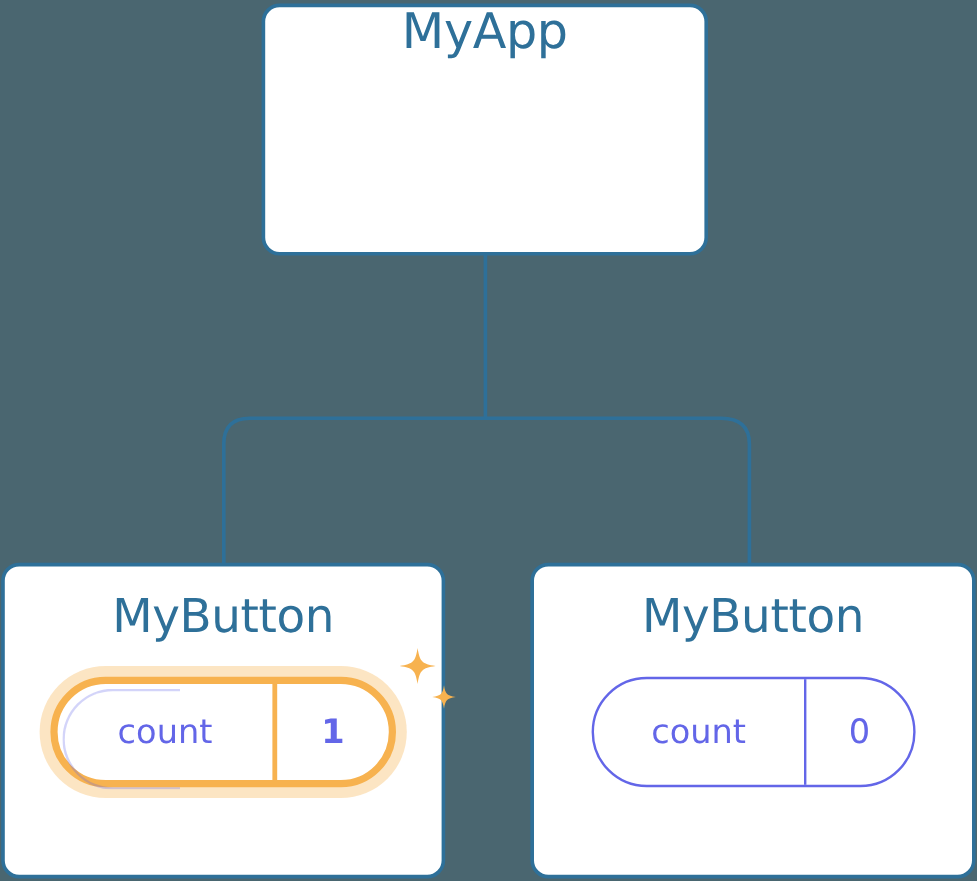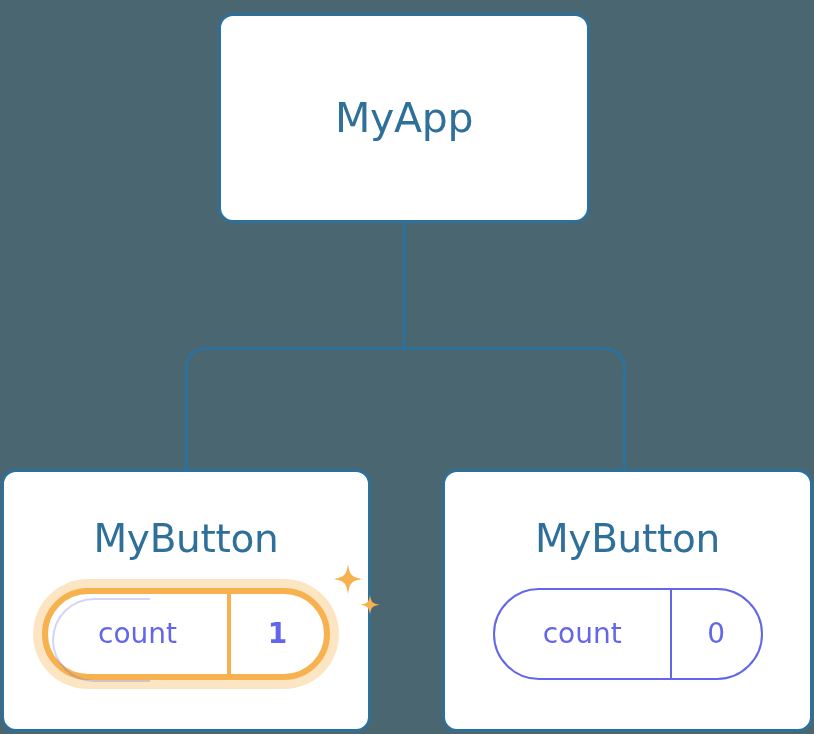--- a/index.html
+++ b/index.html
@@ -38,24 +38,24 @@
     border: 3px solid #2e7099;
     border-radius: 15px;
     box-sizing: border-box;
     display: flex;
     flex-direction: column;
     align-items: center;
   }
 
   #card-myapp {
     left: 218px;
-    top: 13px;
+    top: 3px;
     width: 372px;
     height: 210px;
-    justify-content: center;
+    justify-content: flex-start;
   }
 
   #card-mybutton-left {
     left: 1px;
     top: 469px;
     width: 370px;
     height: 263px;
     justify-content: flex-start;
   }
 
@@ -74,21 +74,21 @@
     letter-spacing: -0.3px;
     line-height: 1;
     white-space: nowrap;
   }
 
   #card-myapp .card-title {
     font-size: 41px;
   }
 
   .card-title.child {
-    margin-top: 47px;
+    margin-top: 23px;
   }
 
   
   .pill-wrap {
     position: relative;
     margin-top: 30px;
     display: flex;
     align-items: center;
     justify-content: center;
   }

